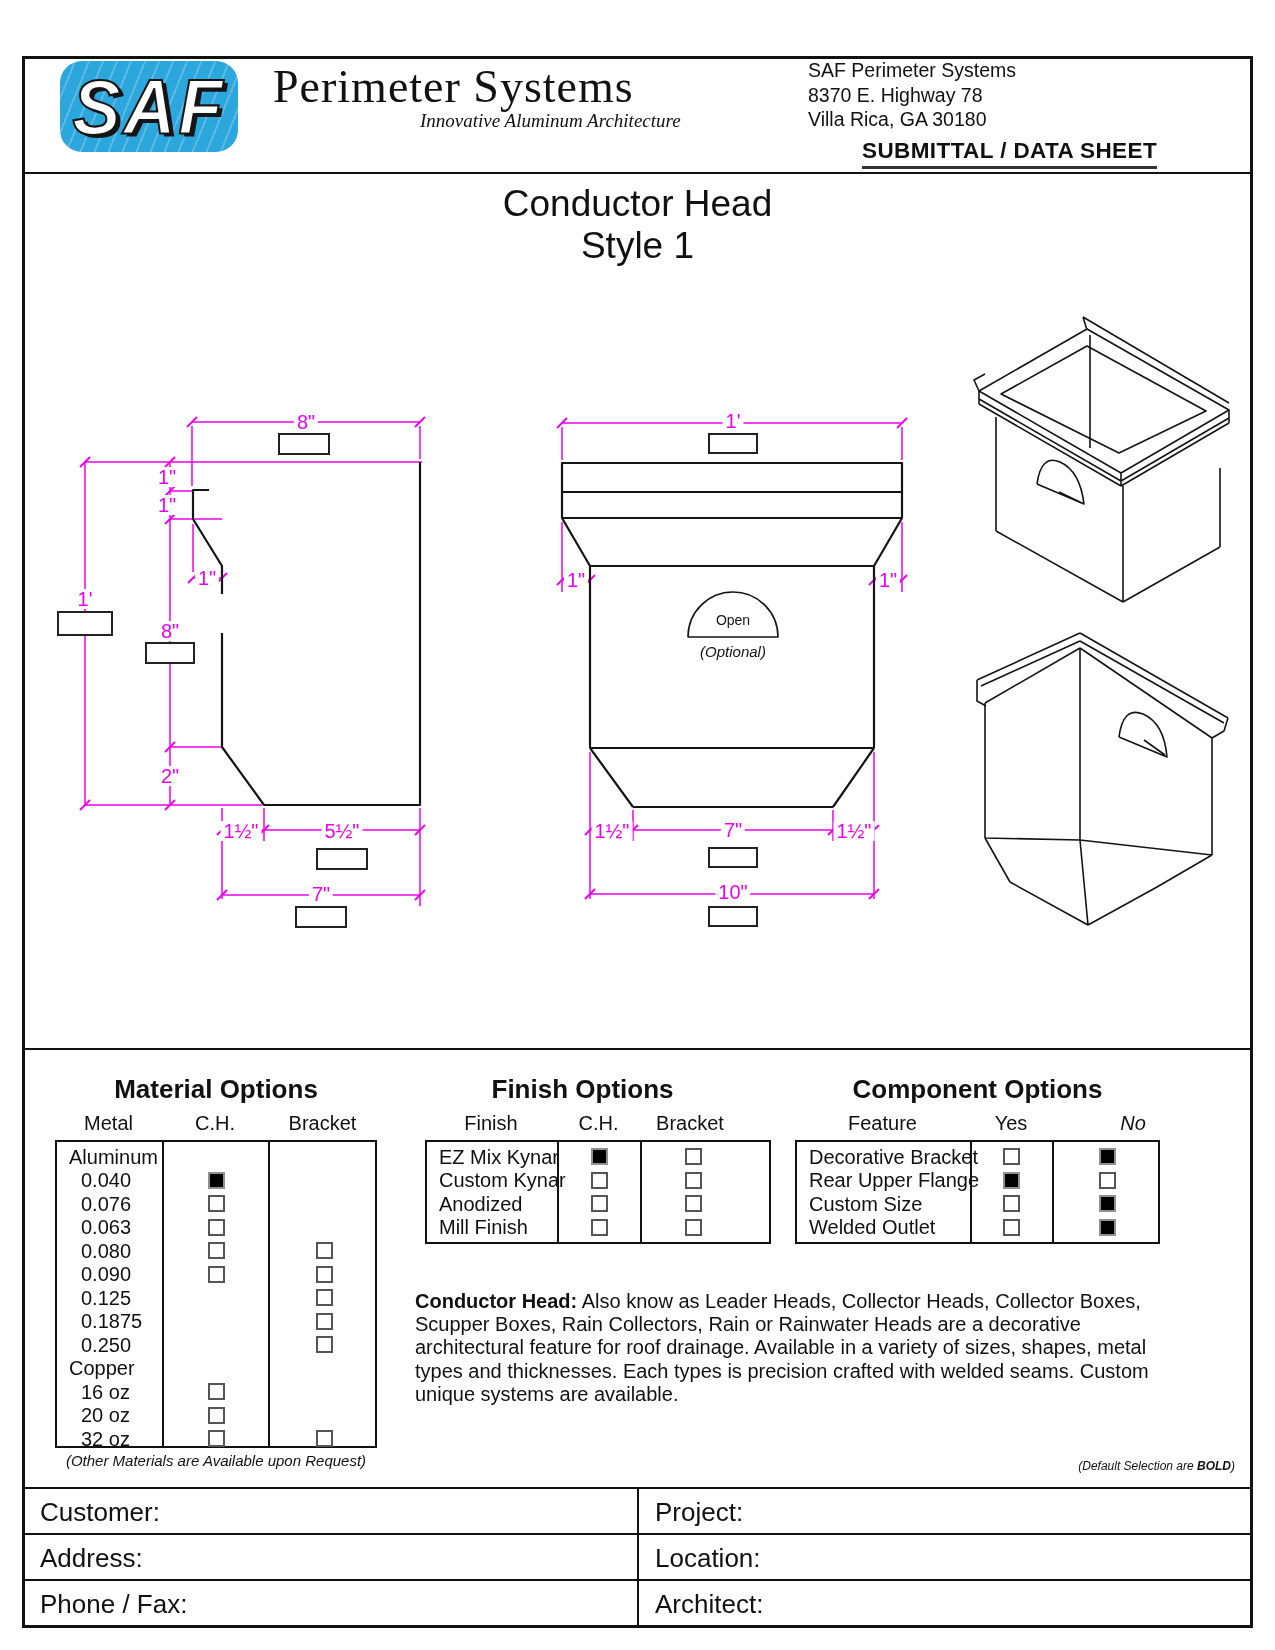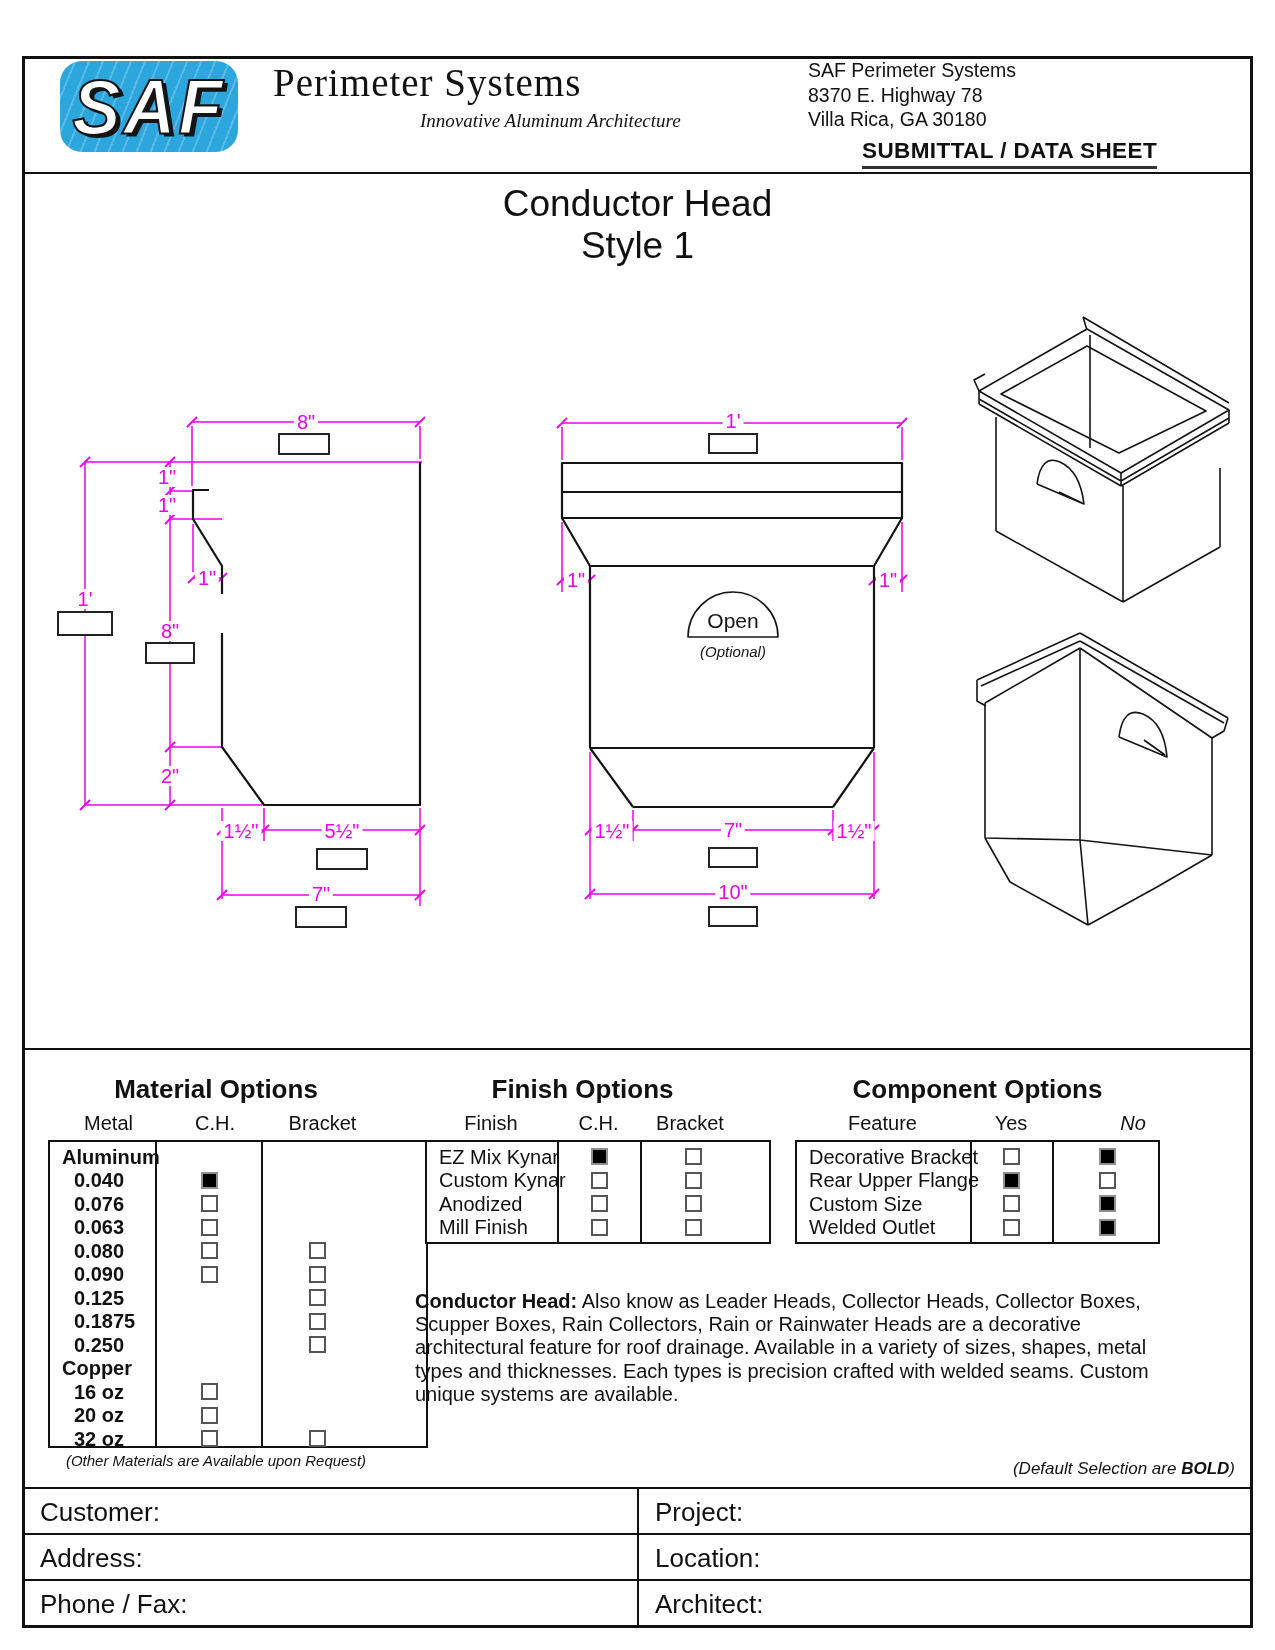--- a/index.html
+++ b/index.html
@@ -19,21 +19,21 @@
     background:#2CA7DE;
     background-image:repeating-linear-gradient(112deg, rgba(255,255,255,.22) 0 2px, rgba(255,255,255,0) 2px 13px);
     display:flex; align-items:center; justify-content:center;
   }
   #logo .saf {
     font-size:72px; font-weight:bold; font-style:italic; color:#fff;
     letter-spacing:3px; transform:scaleY(1.08);
     -webkit-text-stroke:2px #151515;
     text-shadow:4px 3px 0 #151515;
   }
-  #company { left:273px; top:60px; font-family:"Liberation Serif", serif; font-size:39px; letter-spacing:1px; }
+  #company { left:273px; top:60px; font-family:"Liberation Serif", serif; font-size:46px; letter-spacing:1px; }
   #tagline { left:420px; top:110px; font-family:"Liberation Serif", serif; font-style:italic; font-size:19px; }
   .addr { font-size:19.5px; line-height:24.5px; white-space:pre-line; }
   #addr1 { left:808px; top:58px; }
   #addr2 { left:1032px; top:58px; }
   #sheet-type {
     left:862px; top:138px; font-size:22.5px; font-weight:bold; letter-spacing:.4px;
     border-bottom:3px solid #333; padding-bottom:2px;
   }
   
   .doc-title { left:0; width:1275px; text-align:center; font-size:37px; }
@@ -43,21 +43,21 @@
   .blkthin { stroke:#141414; stroke-width:1.6; fill:none; stroke-linejoin:round; }
   .mag     { stroke:#EE00EE; stroke-width:1.5; fill:none; }
   .magtick { stroke:#EE00EE; stroke-width:1.8; fill:none; }
   
   .dim-label {
     position:absolute; transform:translate(-50%,-50%); color:#EE00EE; background:#fff;
     font-size:20px; padding:0 3px; white-space:nowrap; z-index:3; line-height:1;
   }
   .blk-label {
     position:absolute; transform:translate(-50%,-50%); color:#141414; background:transparent;
-    font-size:21px; white-space:nowrap; z-index:3; line-height:1;
+    font-size:14px; white-space:nowrap; z-index:3; line-height:1;
   }
   .note-italic { font-style:italic; font-size:15px; }
   .dim-box { position:absolute; border:2px solid #222; background:#fff; z-index:3; box-sizing:border-box; }
   
   .opt-title { position:absolute; top:1074px; font-size:26px; font-weight:bold; text-align:center; z-index:2; }
   .col-head  { position:absolute; top:1112px; font-size:20px; text-align:center; z-index:2; }
   .opt-table { position:absolute; top:1140px; border:2px solid #111; background:#fff; box-sizing:border-box; z-index:2; }
   .opt-vline { position:absolute; top:0; bottom:0; width:2px; background:#111; }
   .opt-rows  { position:absolute; left:0; right:0; top:3px; }
   .opt-row   { position:relative; height:23.5px; }
@@ -66,21 +66,21 @@
   .cb { position:absolute; top:3px; width:17px; height:17px; border:2px solid #555; background:#fff; box-sizing:border-box; }
   .cb[data-state="filled"] { background:#000; border-color:#8f8f8f; }
   
   .mo .c1 { left:151px; } .mo .c2 { left:259px; }
   .fo .c1 { left:164px; } .fo .c2 { left:258px; }
   .co .c1 { left:206px; } .co .c2 { left:302px; }
   #mo-footnote { left:55px; top:1452px; width:322px; text-align:center; font-style:italic; font-size:15px; z-index:2; }
   
   #description { left:415px; top:1290px; width:775px; font-size:20px; line-height:23.2px; z-index:2; }
   #description b { font-weight:bold; }
-  #default-note { right:40px; top:1459px; font-style:italic; font-size:17px; z-index:2; }
+  #default-note { right:40px; top:1459px; font-style:italic; font-size:12px; z-index:2; }
   #default-note b { font-style:italic; }
   
   .form-label { position:absolute; font-size:26px; z-index:2; }
   .form-cell  { position:absolute; z-index:1; }
 </style>
 </head>
 <body>
 
 <div id="page">
 
@@ -197,21 +197,21 @@
   <span class="dim-label" style="left:854px; top:831px;">1½"</span>
   <span class="dim-label" style="left:733px; top:892px;">10"</span>
   <div class="dim-box" style="left:708px; top:433px; width:50px; height:21px;"></div>
   <div class="dim-box" style="left:708px; top:847px; width:50px; height:21px;"></div>
   <div class="dim-box" style="left:708px; top:906px; width:50px; height:21px;"></div>
 
   <div class="opt-title" style="left:55px; width:322px;">Material Options</div>
   <span class="col-head" style="left:55px;  width:107px;">Metal</span>
   <span class="col-head" style="left:162px; width:106px;">C.H.</span>
   <span class="col-head" style="left:268px; width:109px;">Bracket</span>
-  <div class="opt-table mo" style="left:48px; width:380px; height:308px;font-weight:bold;">
+  <div class="opt-table mo" style="left:55px; width:322px; height:308px;">
     <div class="opt-vline" style="left:105px;"></div>
     <div class="opt-vline" style="left:211px;"></div>
     <div class="opt-rows">
       <div class="opt-row">
           <span class="lbl" data-indent="0">Aluminum</span>
         </div>
       <div class="opt-row">
           <span class="lbl" data-indent="1">0.040</span>
           <span class="cb c1" data-state="filled"></span>
         </div>

